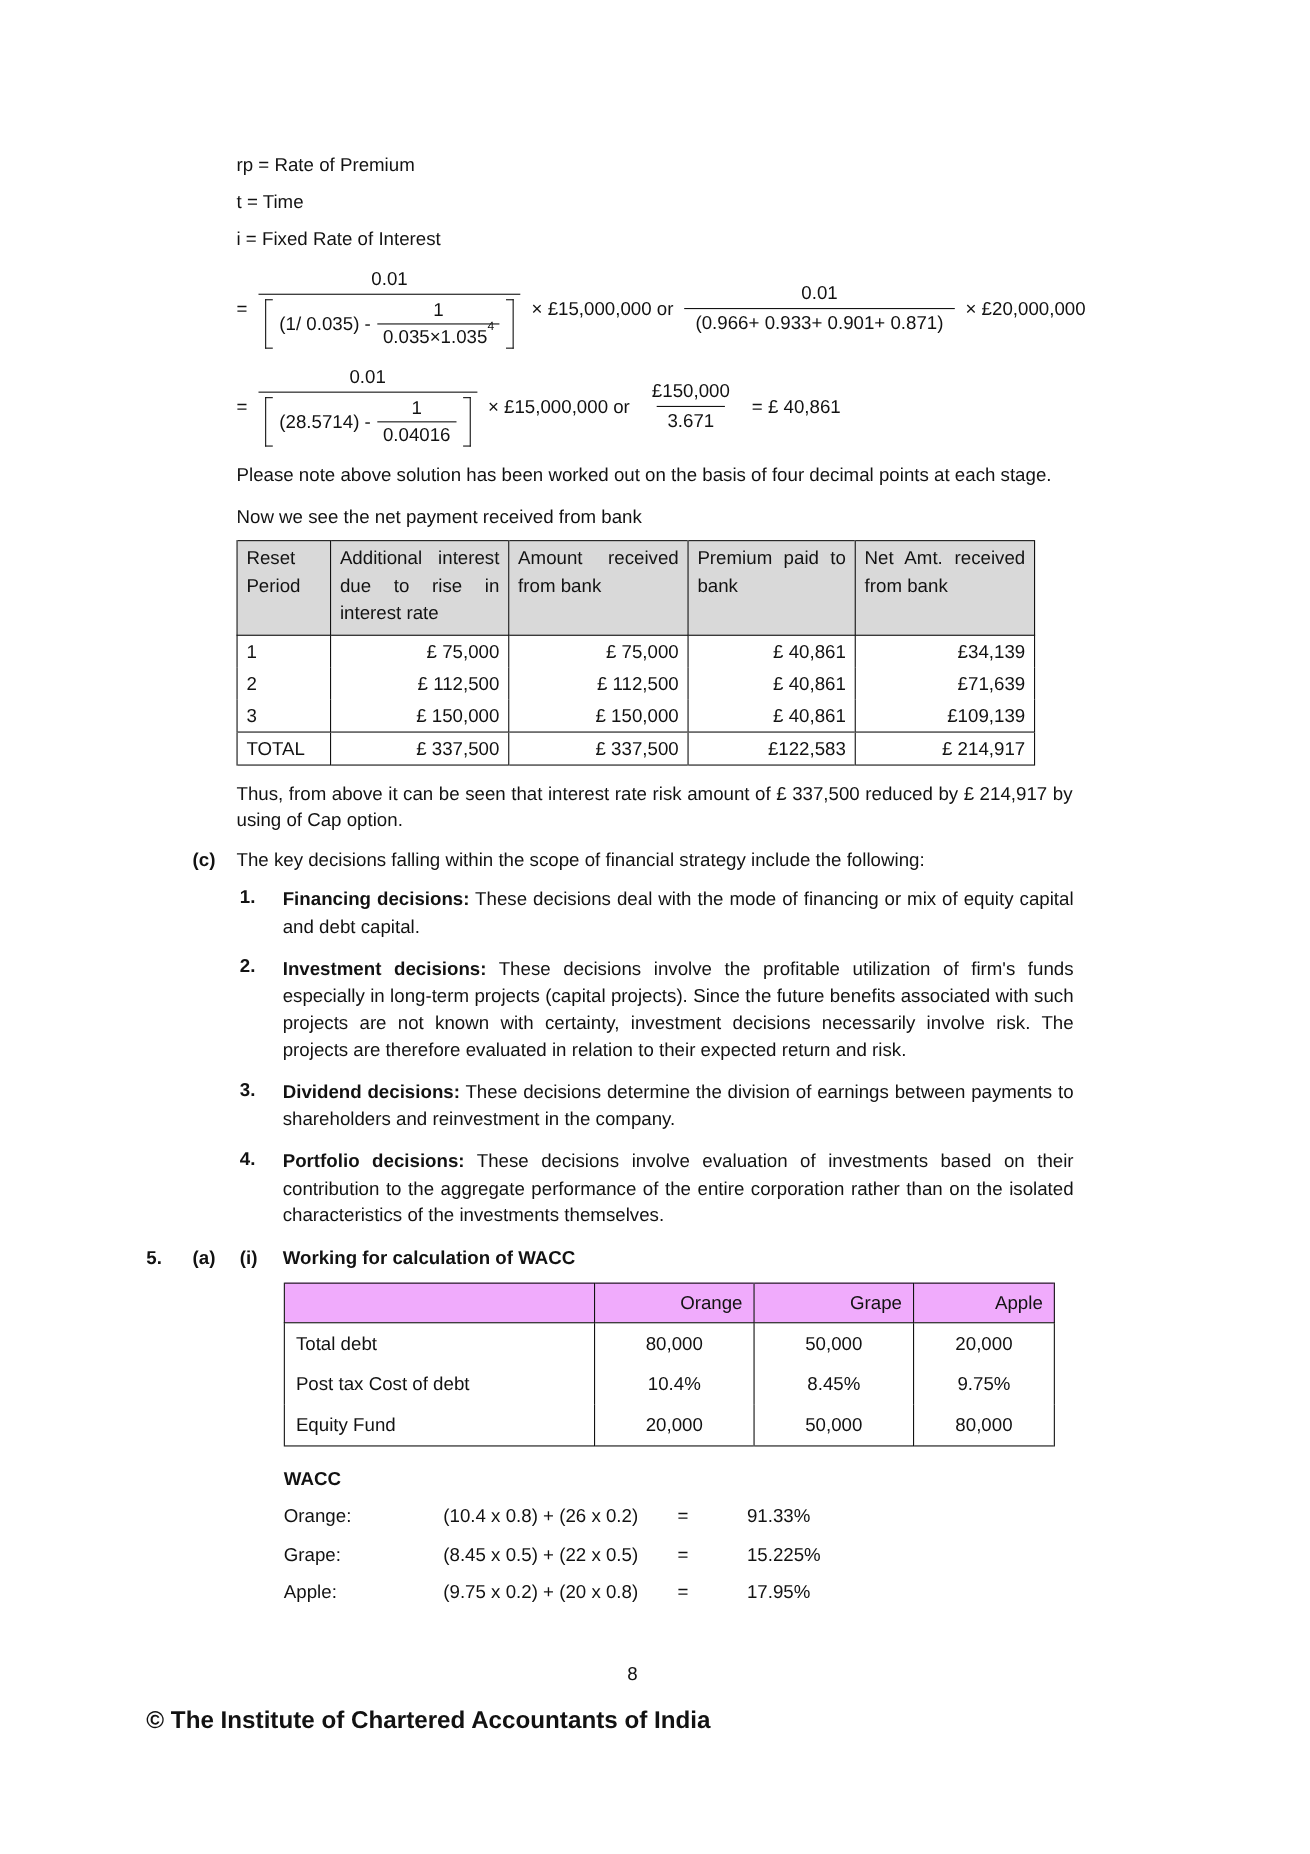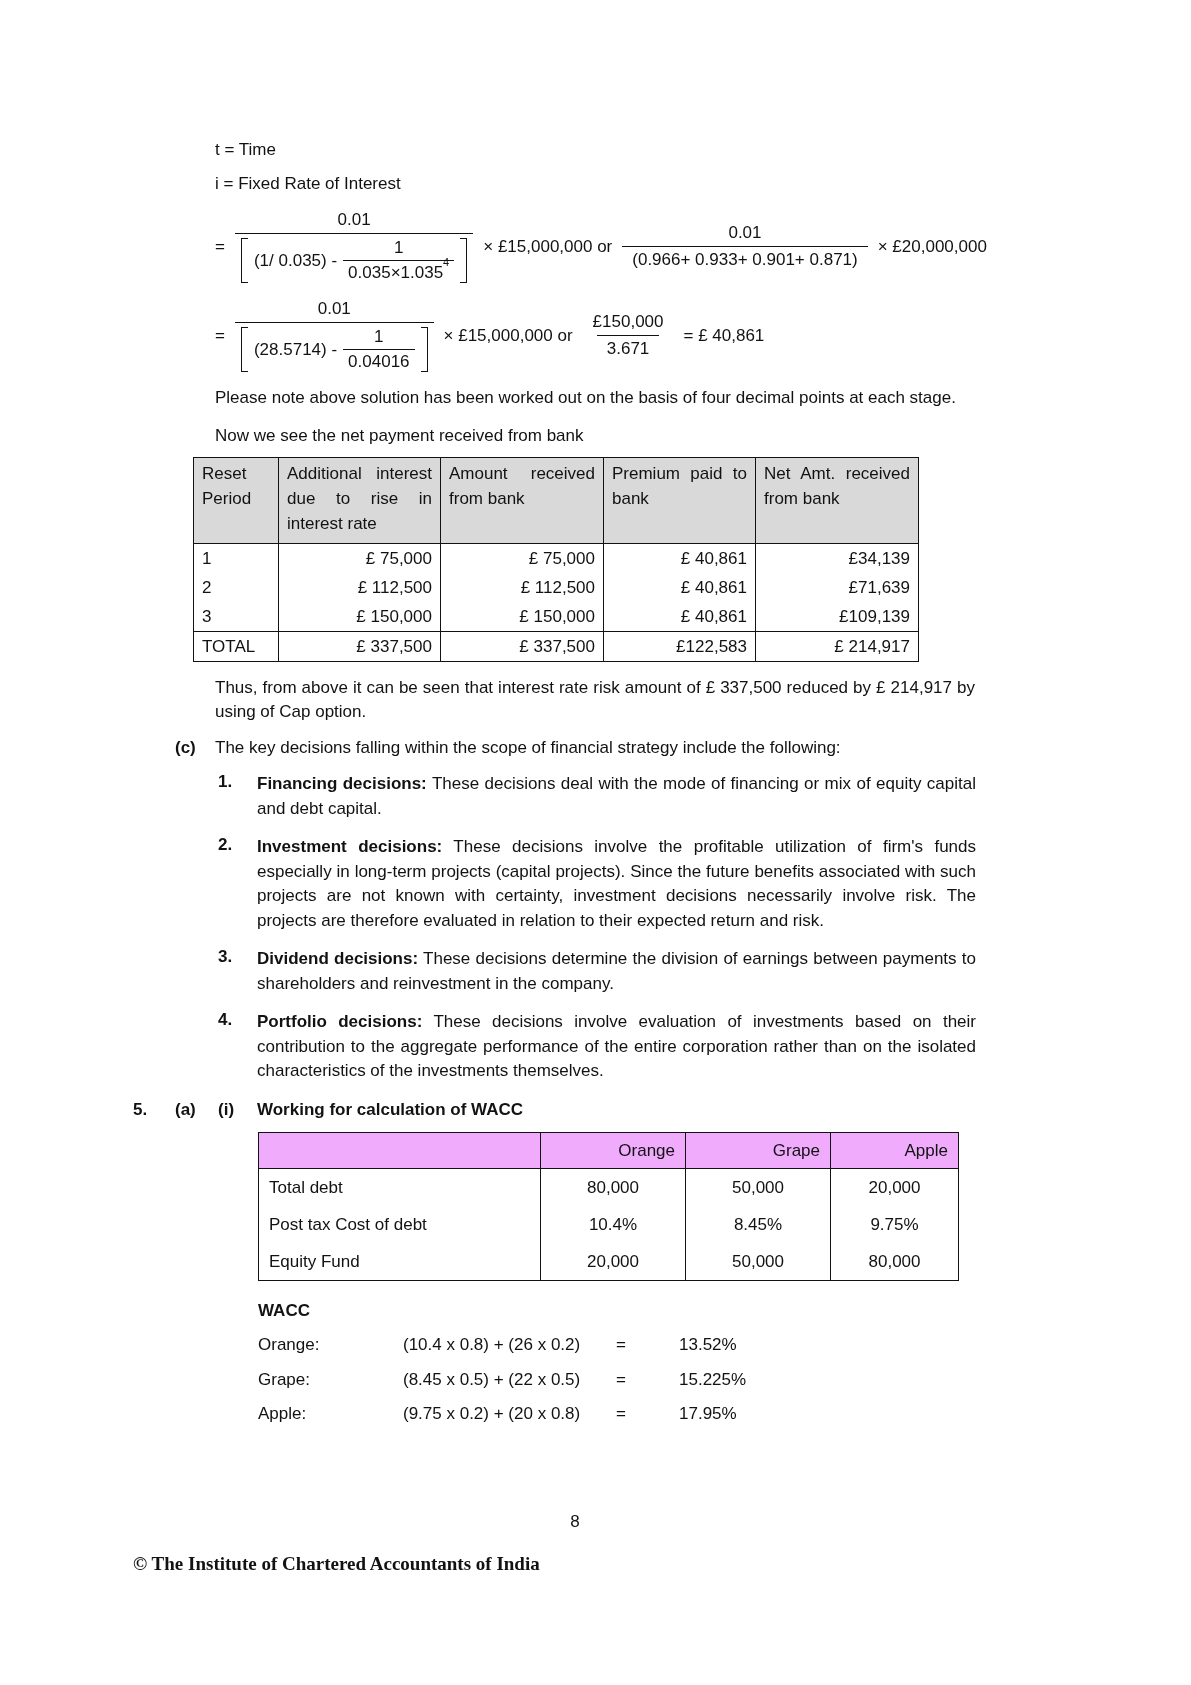--- a/index.html
+++ b/index.html
@@ -26,21 +26,21 @@
   .lbrack { border-left:1.7px solid #121212; border-top:1.7px solid #121212; border-bottom:1.7px solid #121212; }
   .rbrack { border-right:1.7px solid #121212; border-top:1.7px solid #121212; border-bottom:1.7px solid #121212; }
   sup { font-size:11px; line-height:0; position:relative; top:-5px; }
 
   
   .para { margin:14px 0 0 82px; width:760px; line-height:24px; }
   .just { text-align:justify; }
 
   
   table { border-collapse:collapse; table-layout:fixed; }
-  .cap-table { margin:9px 0 0 60px; border:1.6px solid #121212; }
+  .cap-table { margin:9px 0 0 82px; border:1.6px solid #121212; }
   .cap-table th,.cap-table td { border-left:1.1px solid #121212; border-right:1.1px solid #121212; font-weight:normal; }
   .cap-table thead th { background:#d9d9d9; text-align:justify; vertical-align:top; padding:3px 8px 7px; line-height:25px; border-bottom:1.1px solid #121212; }
   .cap-table tbody td { padding:3px 8px; line-height:23px; }
   .cap-table td.r { text-align:right; }
   .cap-table tr.total td { border-top:1.1px solid #121212; }
 
   
   .section-c { display:flex; margin:14px 0 0 42px; }
   .section-c .lbl { flex:0 0 40px; font-weight:bold; }
   .section-c .txt { width:760px; }
@@ -59,27 +59,28 @@
   .wacc-table tbody td { padding:7px 10px; line-height:23px; }
   .wacc-table td.r { text-align:center; }
 
   .wacc-head { font-weight:bold; margin:20px 0 0 125px; }
   .wacc-row { display:flex; margin:13.5px 0 0 125px; line-height:21px; }
   .wacc-row .wl { flex:0 0 145px; }
   .wacc-row .wf { flex:0 0 213px; }
   .wacc-row .we { flex:0 0 63px; }
 
   .pageno { position:absolute; left:540px; top:1512px; width:70px; text-align:center; }
-  .footer { position:absolute; left:133px; top:1554px; font-family:Liberation Serif, serif; font-weight:bold; font-size:19px; }
+  .footer { position:absolute; left:133px; top:1554px; font-family:Liberation Sans, sans-serif; font-weight:bold; font-size:22px; }
 </style>
 </head>
 <body>
 
 <div class="content">
 
+  <div class="def-line">rp = Rate of Premium</div>
   <div class="def-line">t = Time</div>
   <div class="def-line">i = Fixed Rate of Interest</div>
 
   <div class="formula">
     <span>=</span>
     <span class="frac">
       <span class="num">0.01</span>
       <span class="den">
         <span class="lbrack"></span>
         <span>(1/ 0.035) -</span>
@@ -239,21 +240,21 @@
       </tr>
     </tbody>
   </table>
 
   <div class="wacc-head">WACC</div>
 
   <div class="wacc-row">
     <span class="wl">Orange:</span>
     <span class="wf">(10.4 x 0.8) + (26 x 0.2)</span>
     <span class="we">=</span>
-    <span class="wr">13.52%</span>
+    <span class="wr">91.33%</span>
   </div>
   <div class="wacc-row">
     <span class="wl">Grape:</span>
     <span class="wf">(8.45 x 0.5) + (22 x 0.5)</span>
     <span class="we">=</span>
     <span class="wr">15.225%</span>
   </div>
   <div class="wacc-row">
     <span class="wl">Apple:</span>
     <span class="wf">(9.75 x 0.2) + (20 x 0.8)</span>

